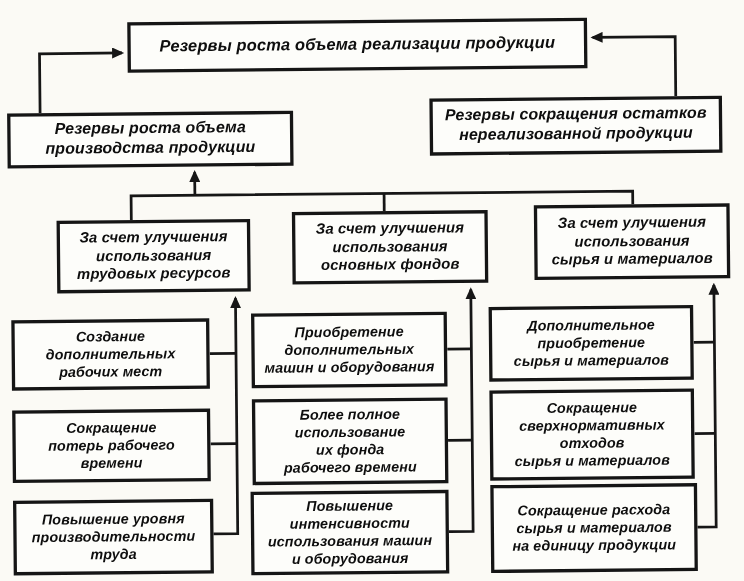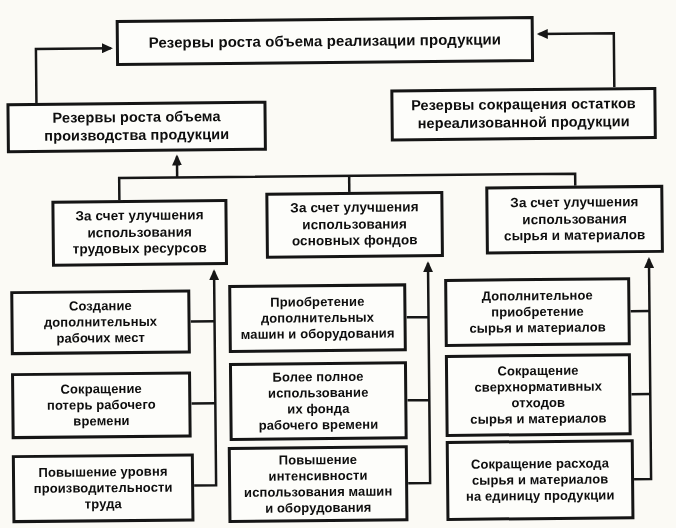--- a/index.html
+++ b/index.html
@@ -7,20 +7,21 @@
     width: 676px; height: 528px;
     font-family: "Liberation Sans", "DejaVu Sans", sans-serif;
     background: #fbfaf5;
     overflow: hidden;
   }
   .canvas {
     position: relative;
     width: 676px; height: 528px;
     overflow: hidden;
     background: #fbfaf5;
+    font-style: italic;
   }
   
   .sheet {
     position: absolute; inset: 0;
     transform: rotate(-0.55deg);
     transform-origin: 50% 50%;
   }
   .wires { position: absolute; left: 0; top: 0; }
   .node {
     position: absolute;

